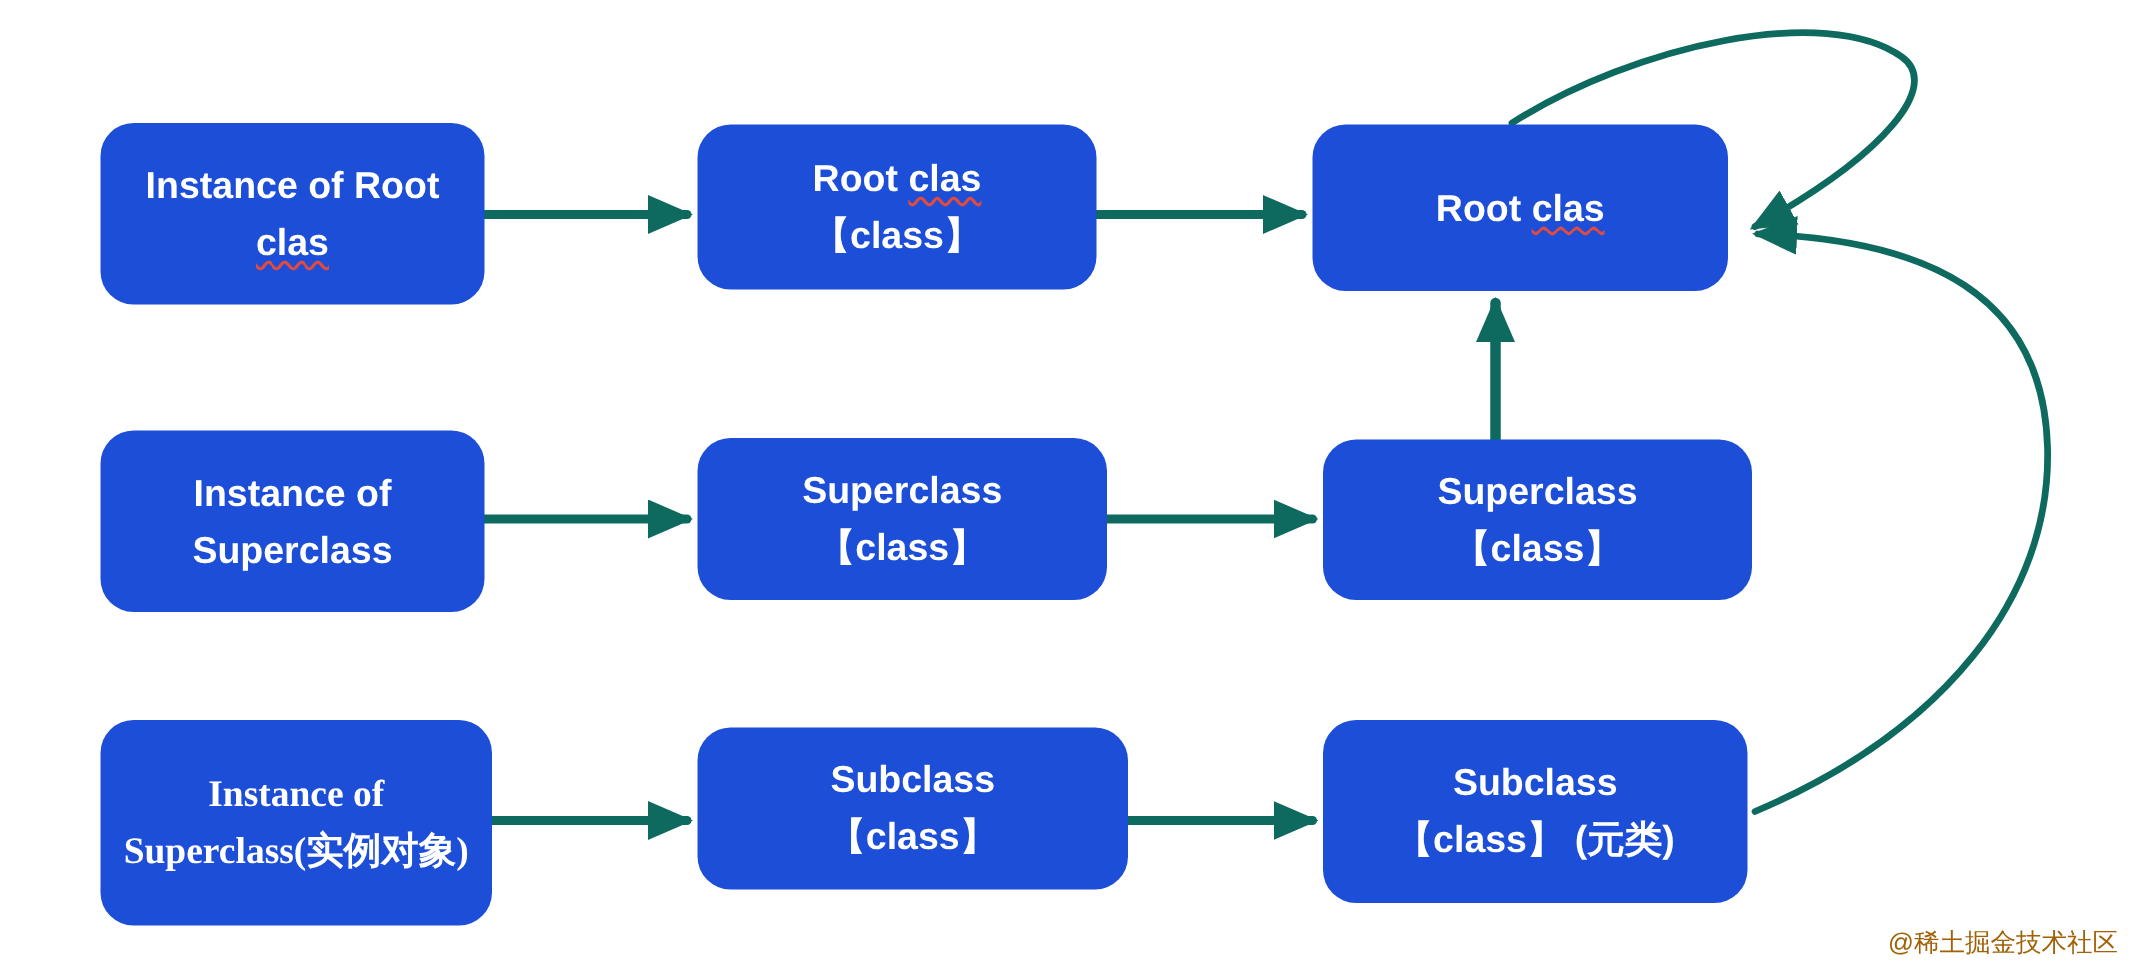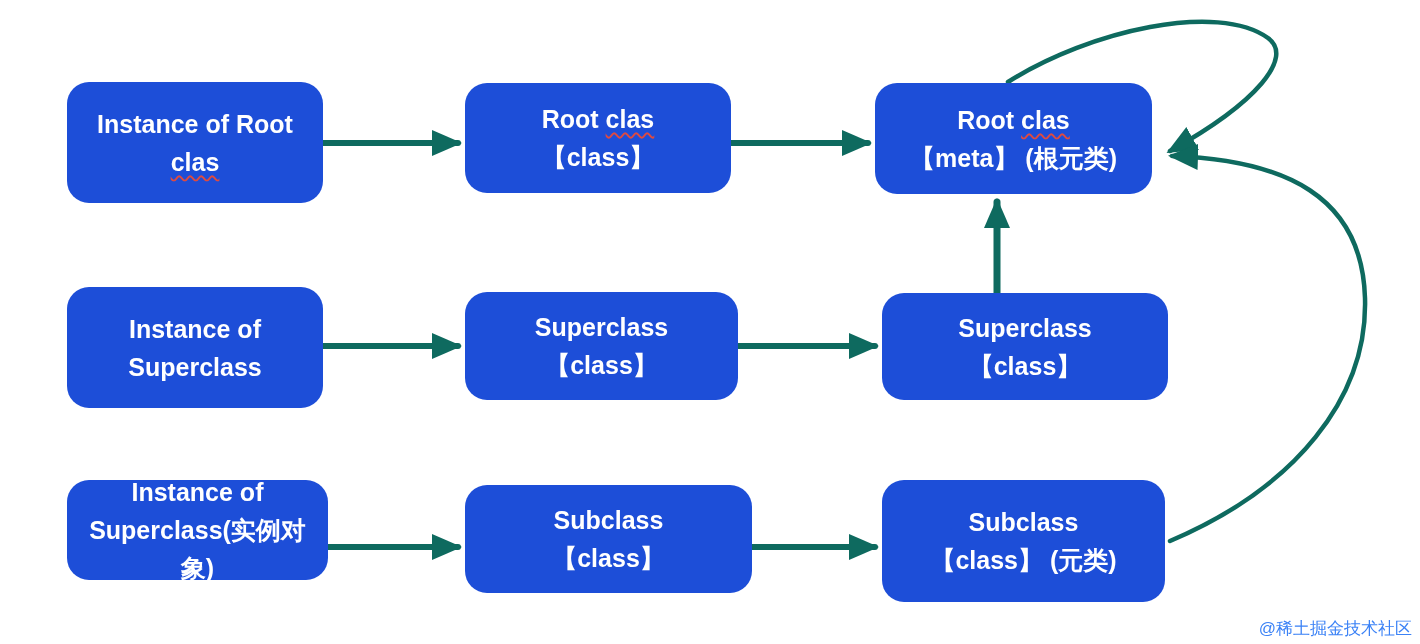--- a/index.html
+++ b/index.html
@@ -50,29 +50,29 @@
     text-decoration-thickness: 2px;
     text-underline-offset: 4px;
   }
   
   .n0 { left: 67px;  top: 82px;  width: 256px; height: 121px; }
   .n1 { left: 465px; top: 83px;  width: 266px; height: 110px; }
   .n2 { left: 875px; top: 83px;  width: 277px; height: 111px; }
   .n3 { left: 67px;  top: 287px; width: 256px; height: 121px; }
   .n4 { left: 465px; top: 292px; width: 273px; height: 108px; }
   .n5 { left: 882px; top: 293px; width: 286px; height: 107px; }
-  .n6 { left: 67px;  top: 480px; width: 261px; height: 100px; }
+  .n6 { left: 67px;  top: 480px; width: 261px; height: 137px; font-family: Liberation Serif, serif; }
   .n7 { left: 465px; top: 485px; width: 287px; height: 108px; }
   .n8 { left: 882px; top: 480px; width: 283px; height: 122px; }
   .watermark {
     position: absolute;
     right: 8px;
     bottom: 4px;
     z-index: 3;
-    color: #3b82f6;
+    color: #a16207;
     font-size: 17px;
     font-weight: normal;
   }
 </style>
 </head>
 <body>
 
 <div class="canvas">
 
   <svg class="edges-svg" viewBox="0 0 1420 644" xmlns="http://www.w3.org/2000/svg">
@@ -103,21 +103,20 @@
   <div class="node n0">
     <div class="title"><span>Instance of  Root </span><span class="misspell">clas</span></div>
     <div class="subtitle"></div>
   </div>
   <div class="node n1">
     <div class="title"><span>Root </span><span class="misspell">clas</span></div>
     <div class="subtitle">【class】</div>
   </div>
   <div class="node n2">
     <div class="title"><span>Root </span><span class="misspell">clas</span></div>
-    <div class="subtitle">【meta】 (根元类)</div>
   </div>
 
   <div class="node n3">
     <div class="title"><span>Instance of Superclass</span><span class="misspell"></span></div>
     <div class="subtitle"></div>
   </div>
   <div class="node n4">
     <div class="title"><span>Superclass</span><span class="misspell"></span></div>
     <div class="subtitle">【class】</div>
   </div>

